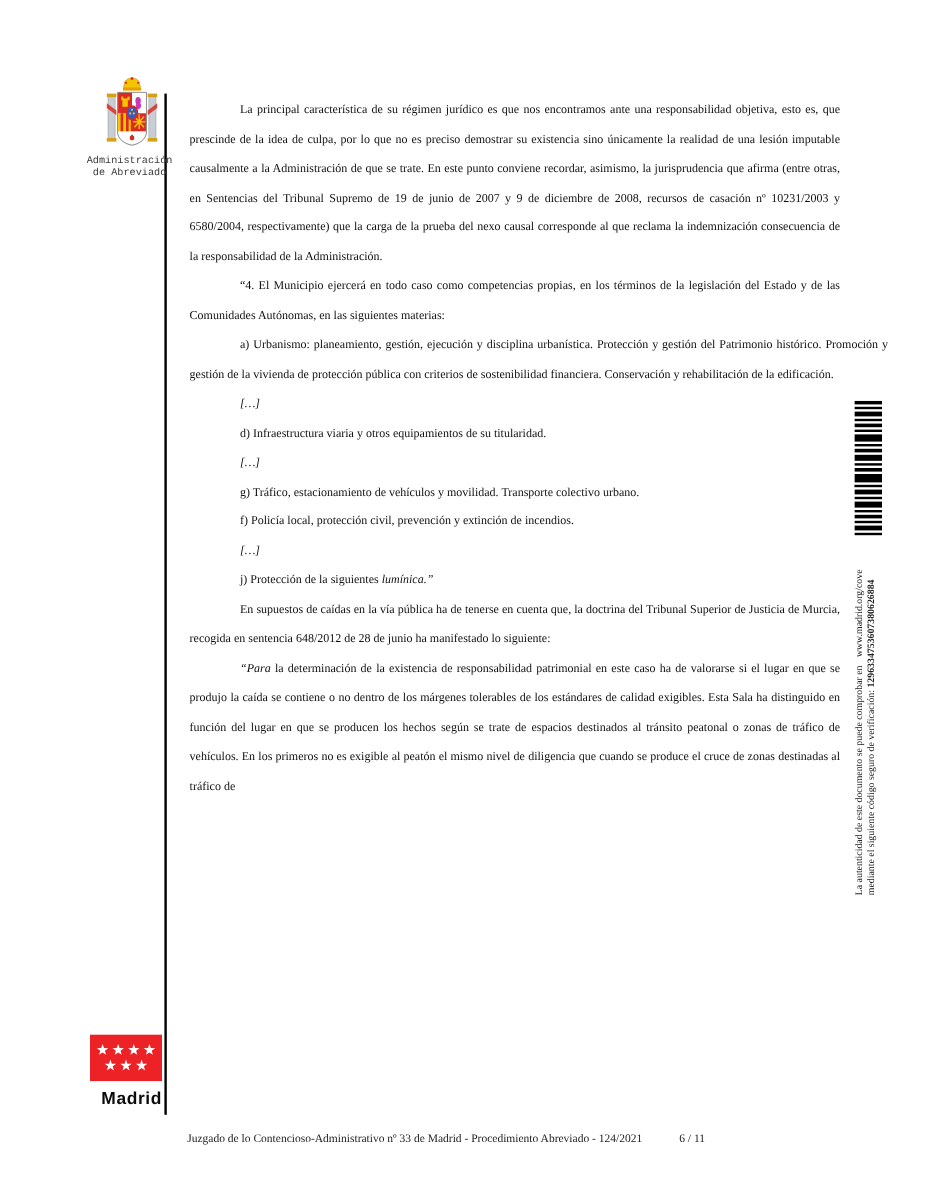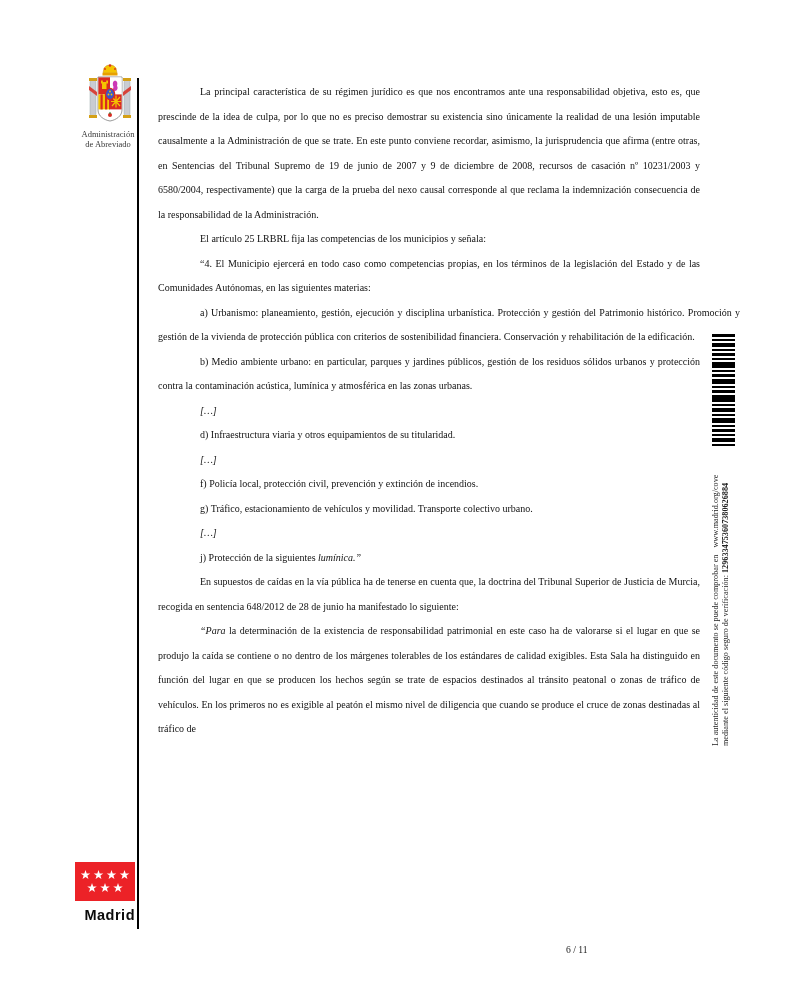--- a/index.html
+++ b/index.html
@@ -6,21 +6,21 @@
   .page {
     position:relative; width:792px; height:1000px; background:#ffffff;
     overflow:hidden; font-family:"Liberation Serif", serif; color:#151515;
   }
   .vline { position:absolute; left:137px; top:78px; width:2px; height:851px; background:#000; }
 
   
   .justice-logo { position:absolute; left:88px; top:64px; width:44px; height:64px; }
   .justice-caption {
     position:absolute; left:66px; top:130px; width:84px; text-align:center;
-    font-family:Liberation Serif, serif; font-size:8.5px; line-height:9.5px; color:#3a3a3a;
+    font-family:Liberation Mono, monospace; font-size:8.5px; line-height:9.5px; color:#3a3a3a;
   }
 
   
   .doc-body {
     position:absolute; left:158px; top:80px; width:542px;
     font-size:10px; line-height:24.5px; text-align:justify; color:#111;
   }
   .doc-body p { margin:0; text-indent:42px; }
   .doc-body p.wide { width:582px; }
   .it { font-style:italic; }
@@ -94,29 +94,27 @@
       <circle cx="23.5" cy="30.5" r="0.9" fill="#f5c400"></circle>
     </svg>
   </div>
   <div class="justice-caption">
     <div>Administración</div>
     <div>de Abreviado</div>
   </div>
 
   <div class="doc-body">
     <p>La principal característica de su régimen jurídico es que nos encontramos ante una responsabilidad objetiva, esto es, que prescinde de la idea de culpa, por lo que no es preciso demostrar su existencia sino únicamente la realidad de una lesión imputable causalmente a la Administración de que se trate. En este punto conviene recordar, asimismo, la jurisprudencia que afirma (entre otras, en Sentencias del Tribunal Supremo de 19 de junio de 2007 y 9 de diciembre de 2008, recursos de casación nº 10231/2003 y 6580/2004, respectivamente) que la carga de la prueba del nexo causal corresponde al que reclama la indemnización consecuencia de la responsabilidad de la Administración.</p>
-    <p>El artículo 25 LRBRL fija las competencias de los municipios y señala:</p>
     <p>“4. El Municipio ejercerá en todo caso como competencias propias, en los términos de la legislación del Estado y de las Comunidades Autónomas, en las siguientes materias:</p>
     <p class="wide">a) Urbanismo: planeamiento, gestión, ejecución y disciplina urbanística. Protección y gestión del Patrimonio histórico. Promoción y gestión de la vivienda de protección pública con criterios de sostenibilidad financiera. Conservación y rehabilitación de la edificación.</p>
-    <p>b) Medio ambiente urbano: en particular, parques y jardines públicos, gestión de los residuos sólidos urbanos y protección contra la contaminación acústica, lumínica y atmosférica en las zonas urbanas.</p>
     <p class="it">[…]</p>
     <p>d) Infraestructura viaria y otros equipamientos de su titularidad.</p>
     <p class="it">[…]</p>
+    <p>g) Tráfico, estacionamiento de vehículos y movilidad. Transporte colectivo urbano.</p>
     <p>f) Policía local, protección civil, prevención y extinción de incendios.</p>
-    <p>g) Tráfico, estacionamiento de vehículos y movilidad. Transporte colectivo urbano.</p>
     <p class="it">[…]</p>
     <p><span>j) Protección de la siguientes </span><span class="it">lumínica.”</span></p>
     <p>En supuestos de caídas en la vía pública ha de tenerse en cuenta que, la doctrina del Tribunal Superior de Justicia de Murcia, recogida en sentencia 648/2012 de 28 de junio ha manifestado lo siguiente:</p>
     <p><span class="it">“Para</span><span> la determinación de la existencia de responsabilidad patrimonial en este caso ha de valorarse si el lugar en que se produjo la caída se contiene o no dentro de los márgenes tolerables de los estándares de calidad exigibles. Esta Sala ha distinguido en función del lugar en que se producen los hechos según se trate de espacios destinados al tránsito peatonal o zonas de tráfico de vehículos. En los primeros no es exigible al peatón el mismo nivel de diligencia que cuando se produce el cruce de zonas destinadas al tráfico de</span></p>
   </div>
 
   <div class="barcode">
     <svg width="23" height="114" viewBox="0 0 23 114" xmlns="http://www.w3.org/2000/svg">
       <g fill="#000">
         <rect x="0" y="0" width="23" height="3"></rect>
@@ -160,15 +158,16 @@
       <use href="#st" transform="translate(23.5,13)"></use>
       <use href="#st" transform="translate(36.5,13)"></use>
       <use href="#st" transform="translate(49.5,13)"></use>
       <use href="#st" transform="translate(17,26)"></use>
       <use href="#st" transform="translate(30,26)"></use>
       <use href="#st" transform="translate(43,26)"></use>
     </svg>
     <div class="madrid-label">Madrid</div>
   </div>
 
+  <div class="footer-court">Juzgado de lo Contencioso-Administrativo nº 33 de Madrid - Procedimiento Abreviado - 124/2021</div>
   <div class="footer-page">6 / 11</div>
 
 </div>
 
 </body></html>

